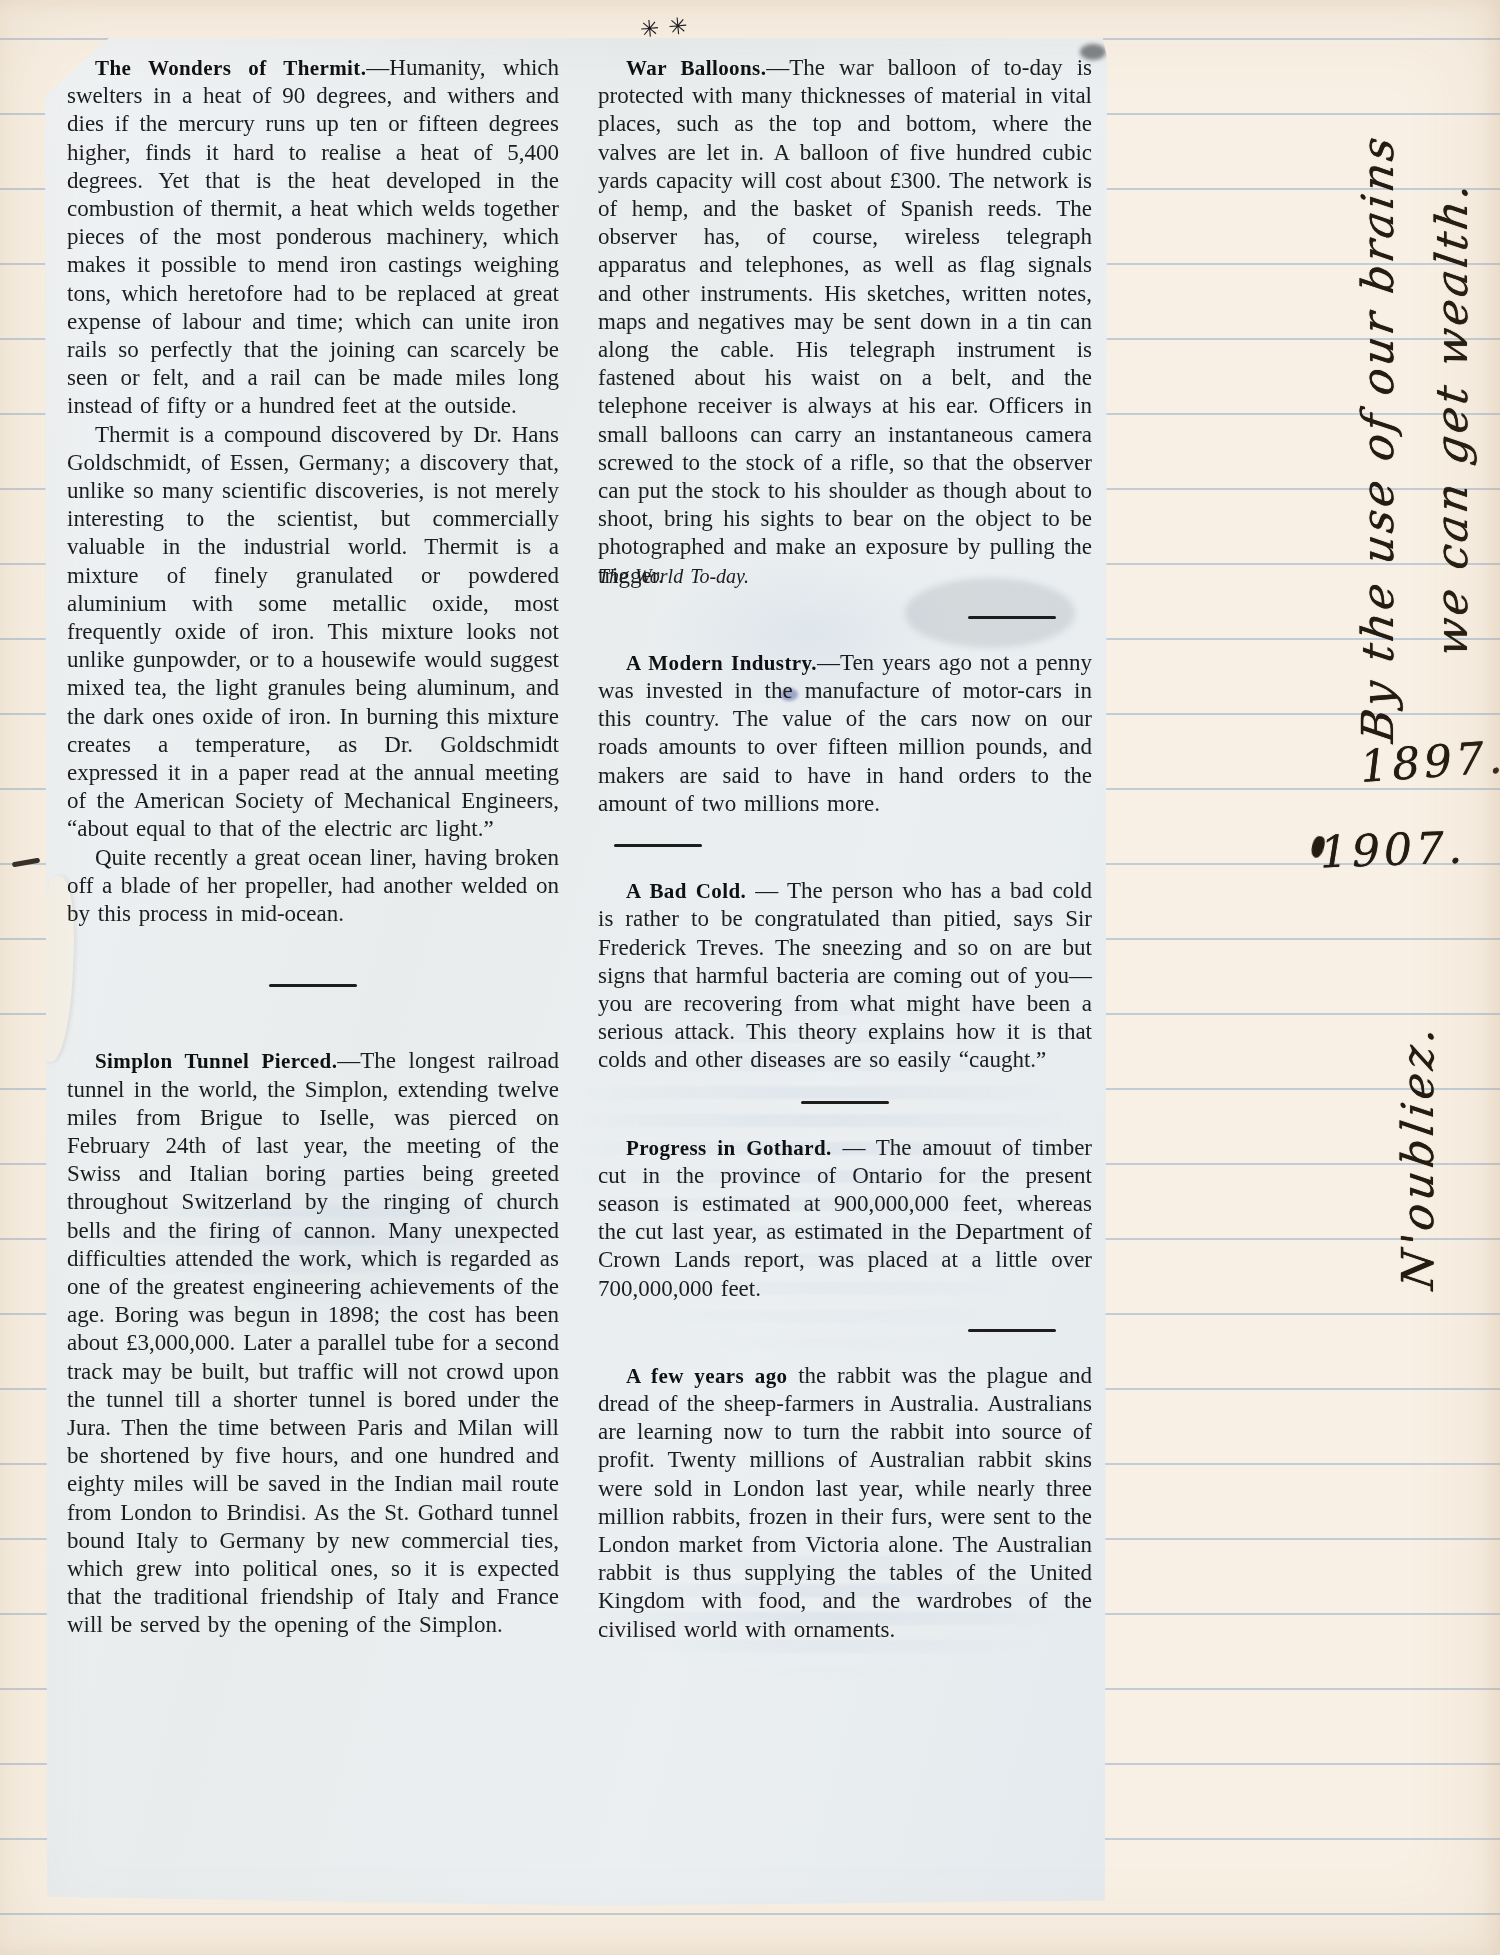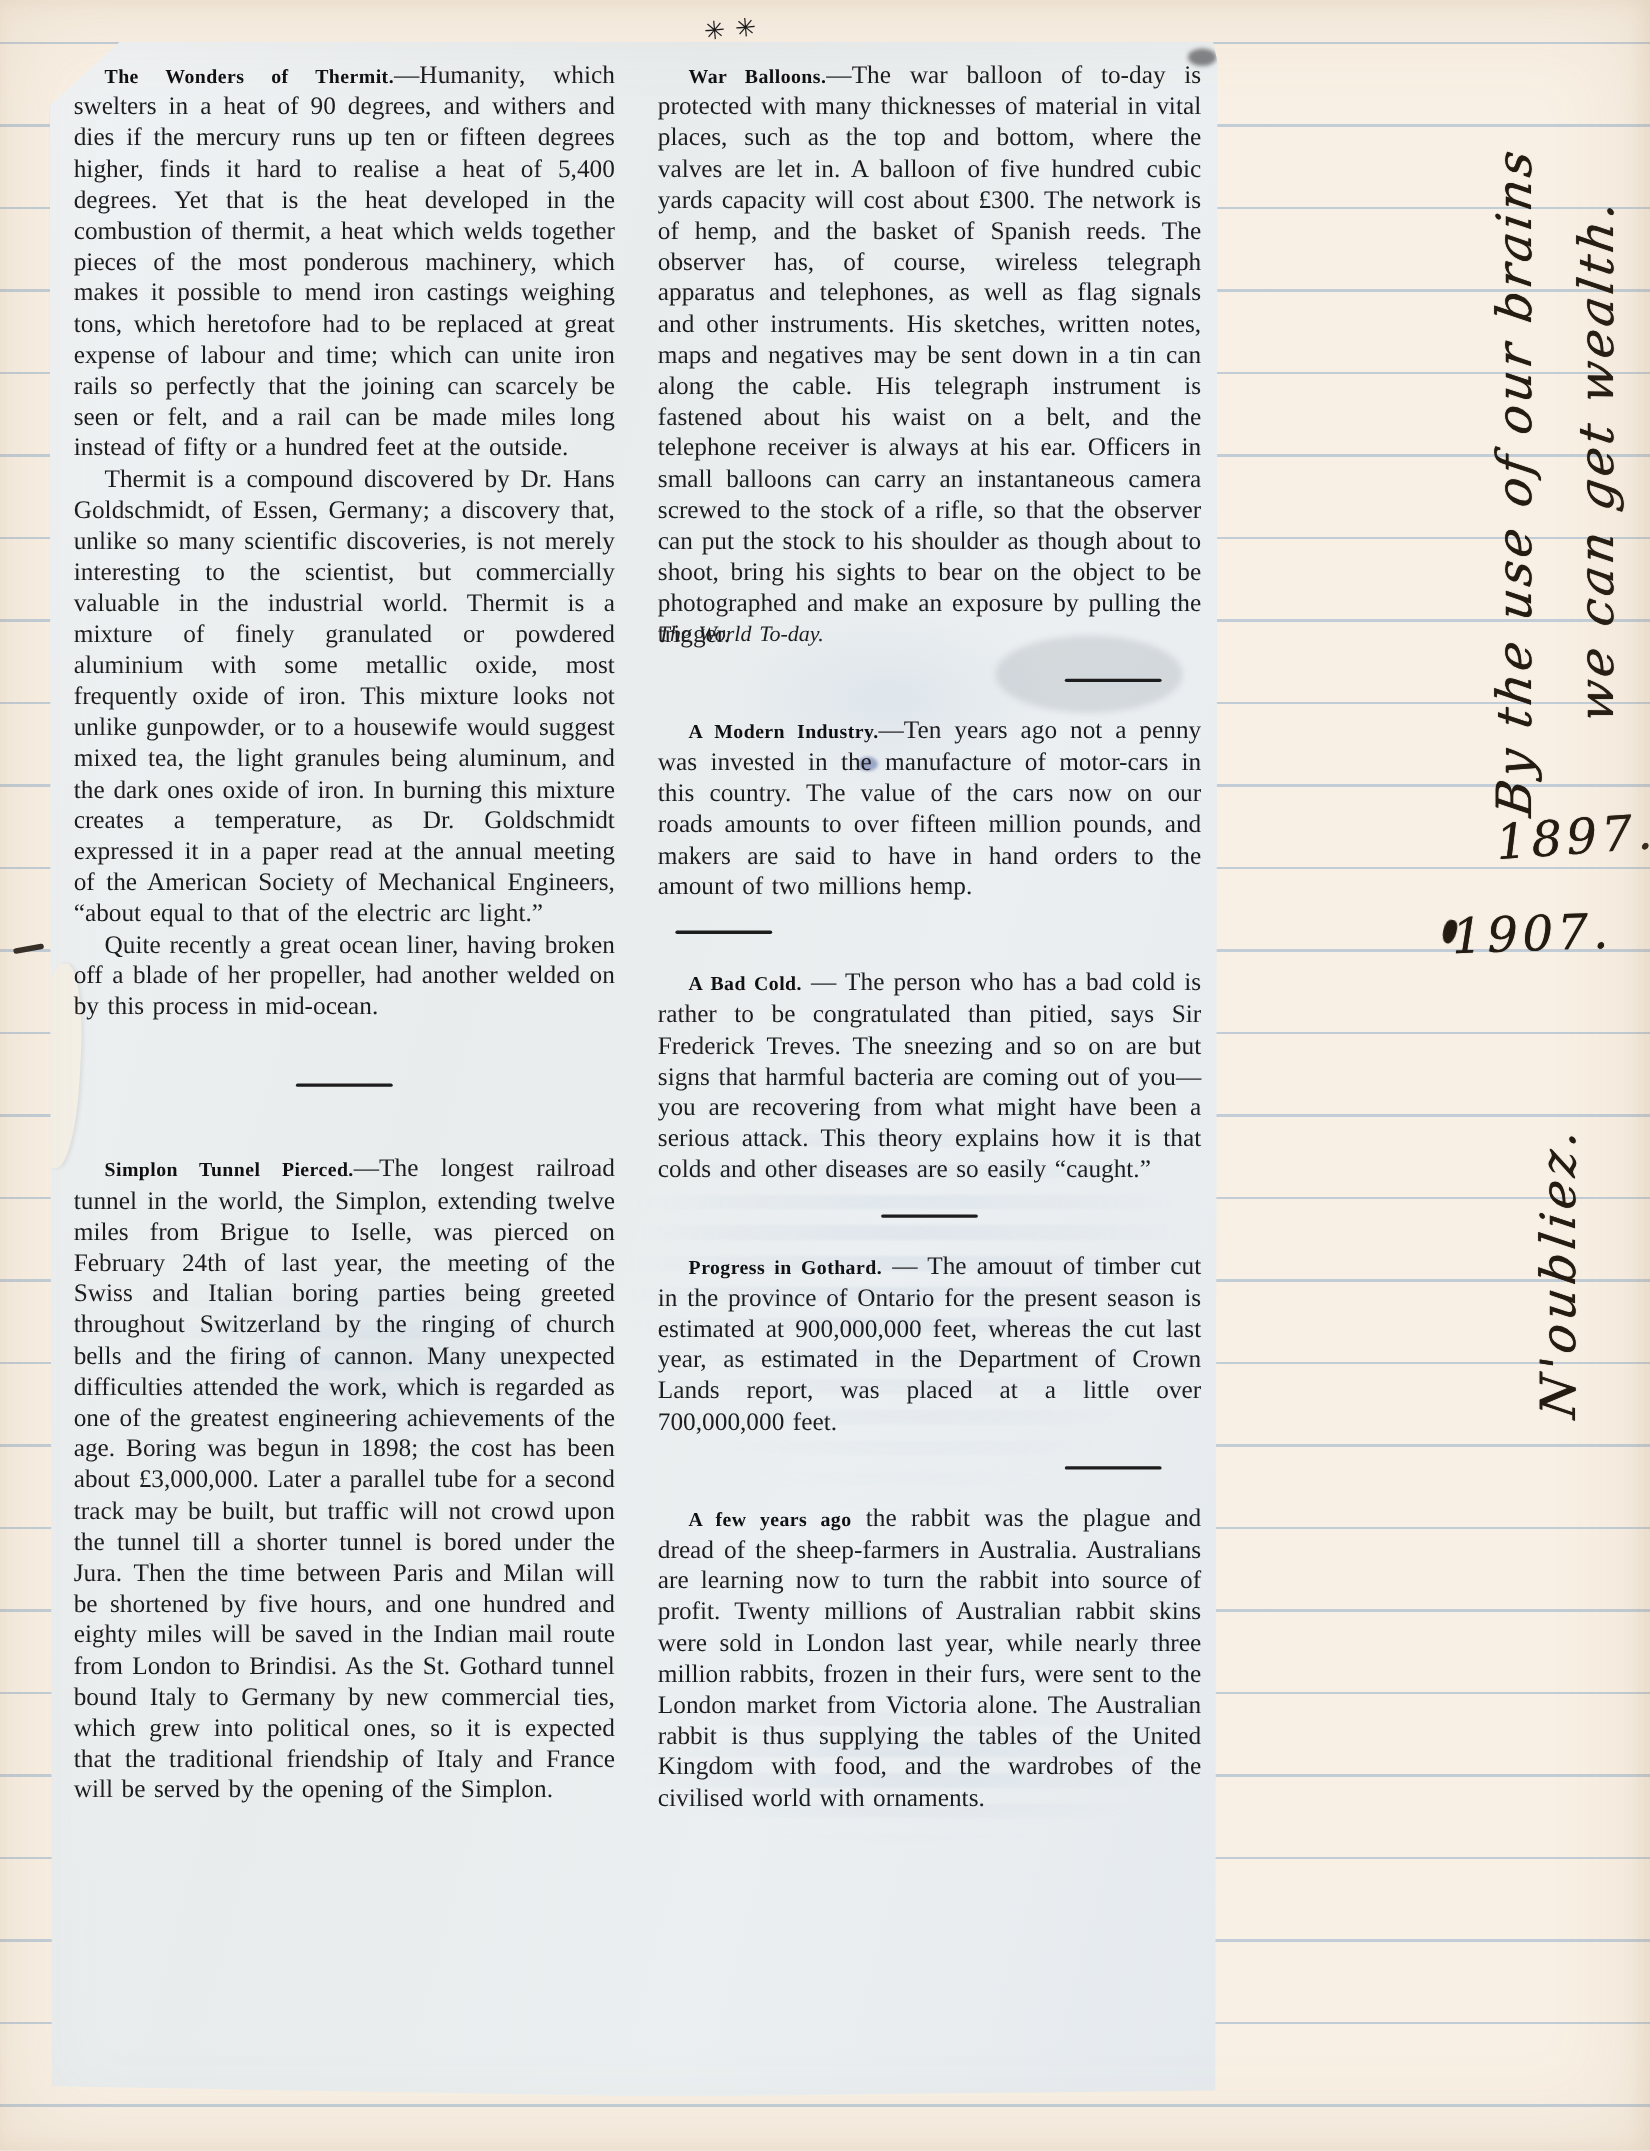--- a/index.html
+++ b/index.html
@@ -30,21 +30,21 @@
       linear-gradient(105deg,#eff2f4 0%,#e8eced 38%,#ebeff1 68%,#e5eaee 100%);
     box-shadow:1px 2px 6px rgba(60,50,40,.28);
     clip-path:polygon(64px 0%, 99.6% 0%, 100% 1%, 99.8% 99.7%, 52% 100%, 0.2% 99.5%, 0% 58px);
     color:#1d1c1e;
   }
   .col{position:absolute;top:16px;font-size:23px;line-height:28.2px;
        text-align:justify;word-spacing:2px;}
   .col-left{left:22px;width:492px;}
   .col-right{left:553px;width:494px;}
   .col p{margin:0;text-indent:28px;}
-  .col strong{font-size:18px;letter-spacing:.4px;color:#101012;}
+  .col strong{font-size:21px;letter-spacing:.4px;color:#101012;}
   .attribution{text-align:left;font-style:italic;font-size:20px;margin-top:-28.2px;padding-right:8px;}
   .rule{height:3px;width:88px;background:#1d1d1d;border-radius:2px;}
   .col-left .rule{margin:56px auto 60px;}
   .col-right .rule.center{margin:26px auto 30px;}
   .col-right .rule.right{margin:26px 36px 30px auto;}
   .col-right .rule.left{margin:26px auto 30px 16px;}
   
   .ghost{position:absolute;filter:blur(1.4px);
     background:repeating-linear-gradient(180deg, rgba(140,168,200,.14) 0 13px, transparent 13px 28px);
     mask-image:radial-gradient(closest-side, rgba(0,0,0,.9), transparent);
@@ -113,21 +113,21 @@
 
     <div class="col col-right">
       <article>
         <p class="first"><strong>War Balloons.</strong><span>—The war balloon of to-day is protected with many thicknesses of material in vital places, such as the top and bottom, where the valves are let in.  A balloon of five hundred cubic yards capacity will cost about £300.  The network is of hemp, and the basket of Spanish reeds.  The observer has, of course, wireless telegraph apparatus and telephones, as well as flag signals and other instruments.  His sketches, written notes, maps and negatives may be sent down in a tin can along the cable.  His telegraph instrument is fastened about his waist on a belt, and the telephone receiver is always at his ear.  Officers in small balloons can carry an instantaneous camera screwed to the stock of a rifle, so that the observer can put the stock to his shoulder as though about to shoot, bring his sights to bear on the object to be photographed and make an exposure by pulling the trigger.</span></p>
         <div class="attribution">The World To-day.</div>
       </article>
 
       <div class="rule right"></div>
 
       <article>
-        <p class="first"><strong>A Modern Industry.</strong><span>—Ten years ago not a penny was invested in the manufacture of motor-cars in this country.  The value of the cars now on our roads amounts to over fifteen million pounds, and makers are said to have in hand orders to the amount of two millions hemp.</span></p>
+        <p class="first"><strong>A Modern Industry.</strong><span>—Ten years ago not a penny was invested in the manufacture of motor-cars in this country.  The value of the cars now on our roads amounts to over fifteen million pounds, and makers are said to have in hand orders to the amount of two millions more.</span></p>
       </article>
 
       <div class="rule left"></div>
 
       <article>
         <p class="first"><strong>A Bad Cold.</strong><span> — The person who has a bad cold is rather to be congratulated than pitied, says Sir Frederick Treves.  The sneezing and so on are but signs that harmful bacteria are coming out of you—you are recovering from what might have been a serious attack.  This theory explains how it is that colds and other diseases are so easily “caught.”</span></p>
       </article>
 
       <div class="rule center"></div>
 

